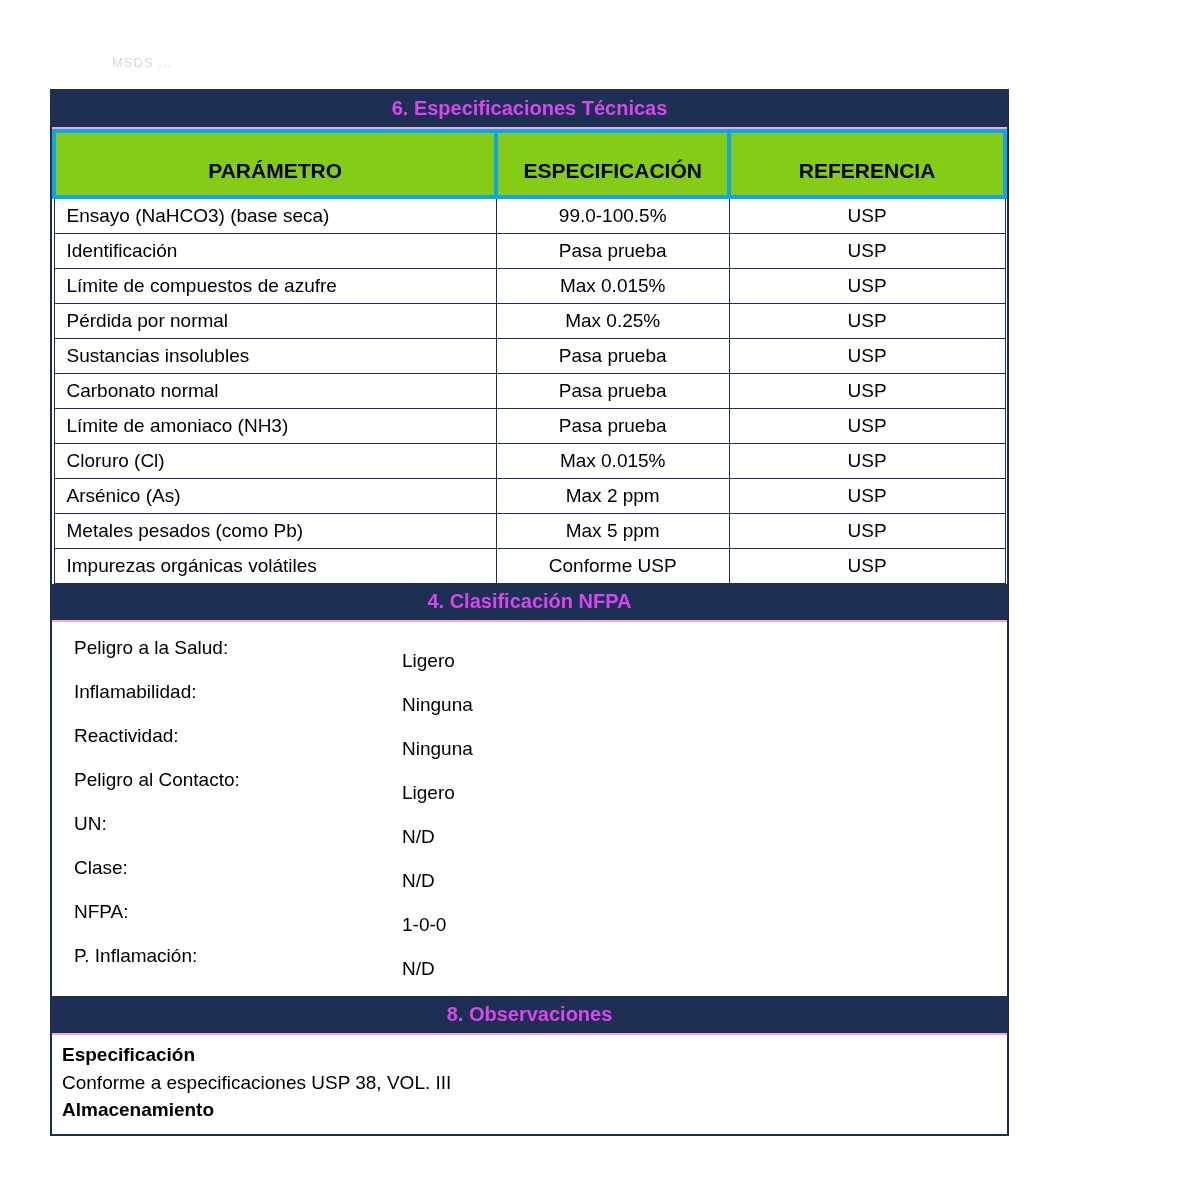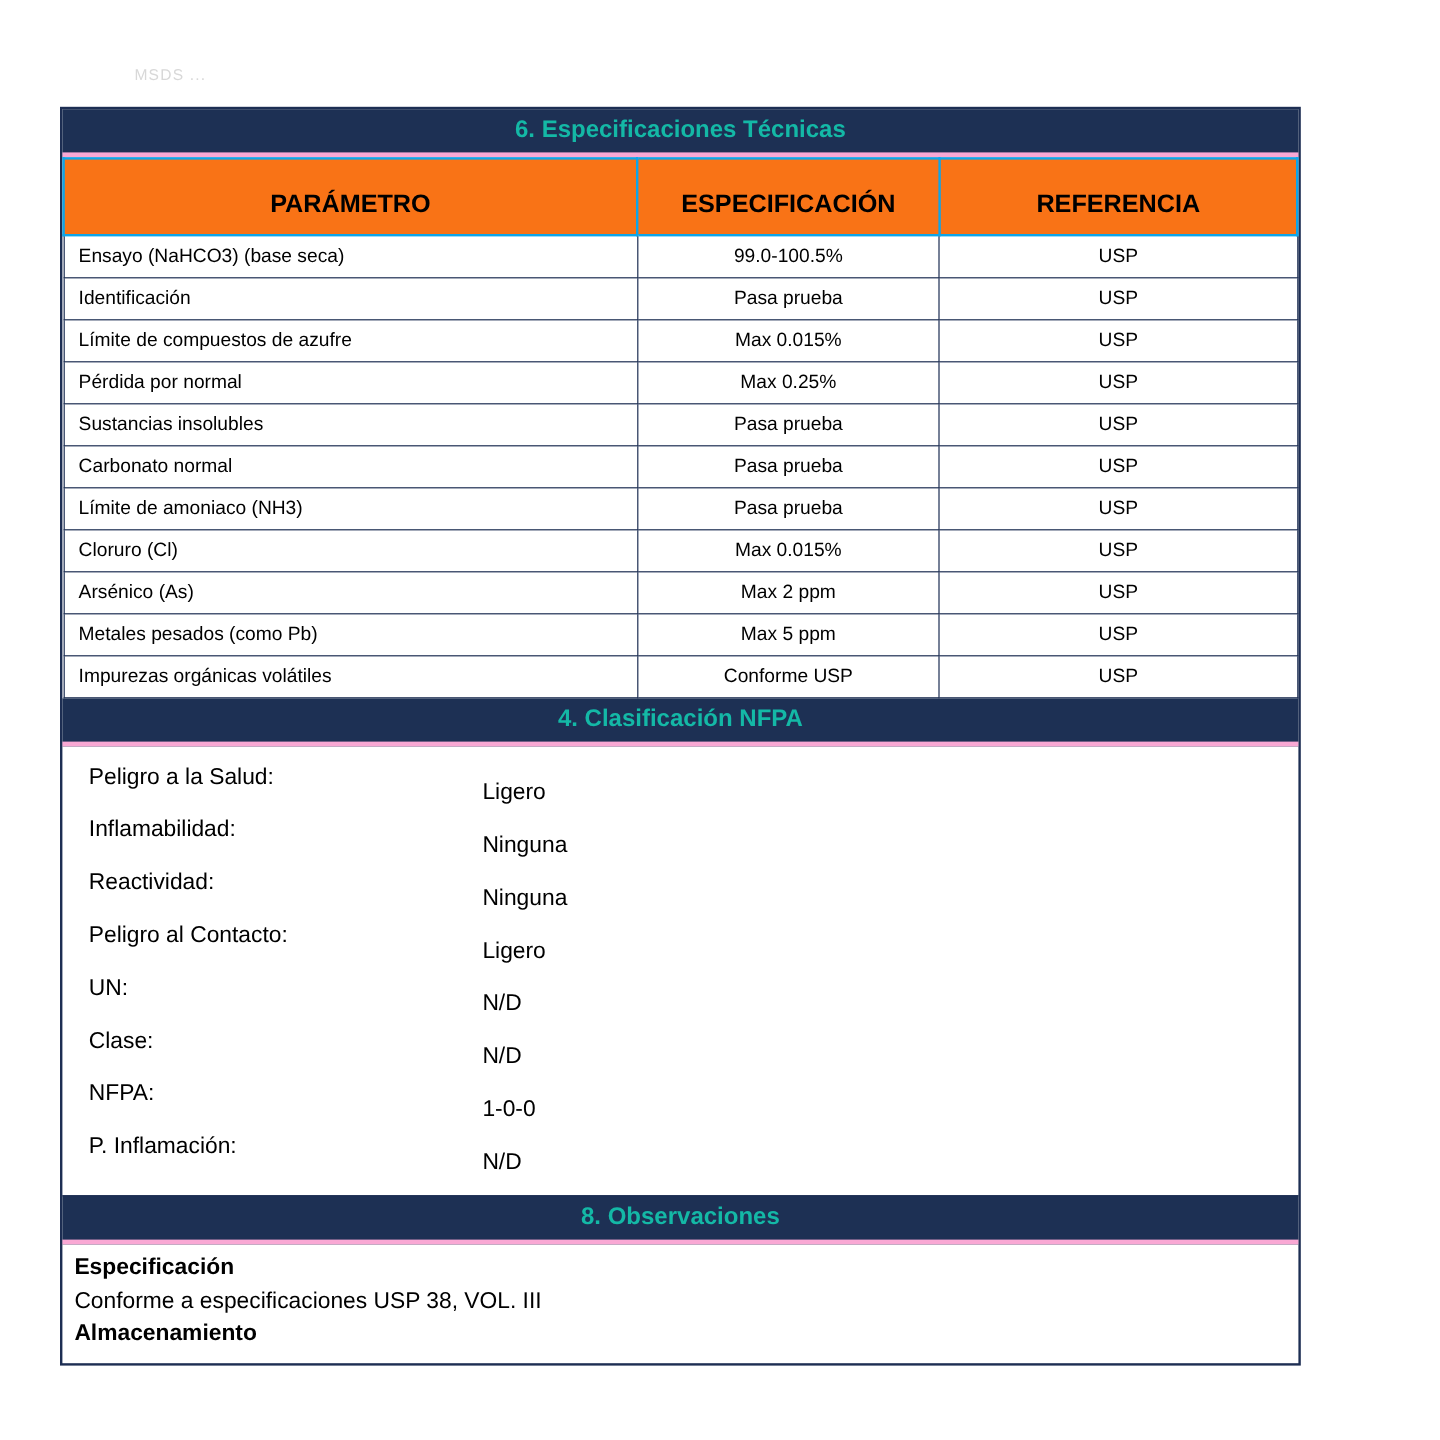--- a/index.html
+++ b/index.html
@@ -13,70 +13,70 @@
     font-family: "Liberation Sans", sans-serif;
     color: #000000;
     position: relative;
     overflow: hidden;
   }
 
   .page {
     position: absolute;
     left: 50px;
     top: 55px;
-    width: 1034px;
+    width: 959px;
   }
 
   .faint-text {
     font-size: 13px;
     color: #d8d8d8;
     letter-spacing: 1px;
     margin-left: 62px;
     margin-bottom: 18px;
     height: 16px;
     user-select: none;
   }
 
   .doc {
     border: 2px solid #1d2e53;
     box-sizing: border-box;
   }
 
   .section-header {
     background: #1d3054;
-    color: #14b8a6;
+    color: #d946ef;
     text-align: center;
     font-size: 20px;
     font-weight: bold;
     padding: 6px 0 8px 0;
     line-height: 1.1;
-    border-bottom: 4px solid #f9a8d4;
+    border-bottom: 2px solid #f9a8d4;
   }
 
   
   table.spec {
     width: 100%;
     border-collapse: collapse;
     table-layout: fixed;
   }
   table.spec col.c1 { width: 46.5%; }
   table.spec col.c2 { width: 24.5%; }
   table.spec col.c3 { width: 29%; }
 
   table.spec th {
     font-size: 21px;
     font-weight: bold;
     text-align: center;
-    border: 2px solid #0ea5e9;
+    border: 4px solid #0ea5e9;
     padding: 26px 4px 12px 4px;
     vertical-align: bottom;
-    background: #f97316;
+    background: #84cc16;
   }
   table.spec td {
-    font-size: 16px;
+    font-size: 19px;
     border: 1px solid #1d2e53;
     padding: 4px 6px 5px 6px;
     height: 25px;
     background: #ffffff;
   }
   table.spec td.param {
     text-align: left;
     padding-left: 12px;
   }
   table.spec td.spec-val,

